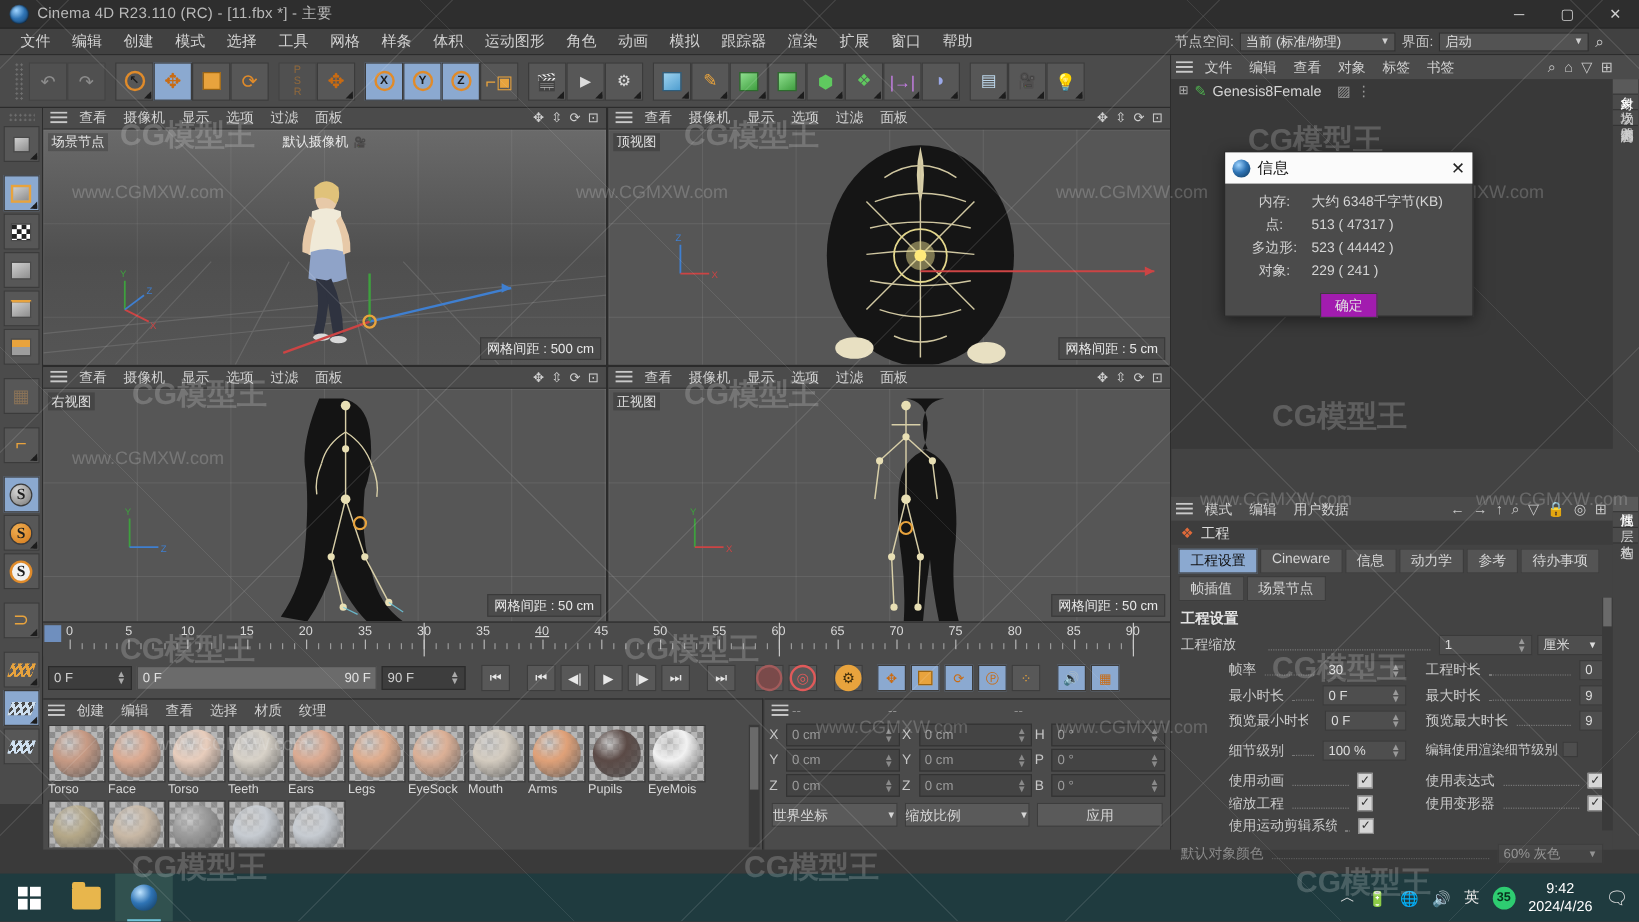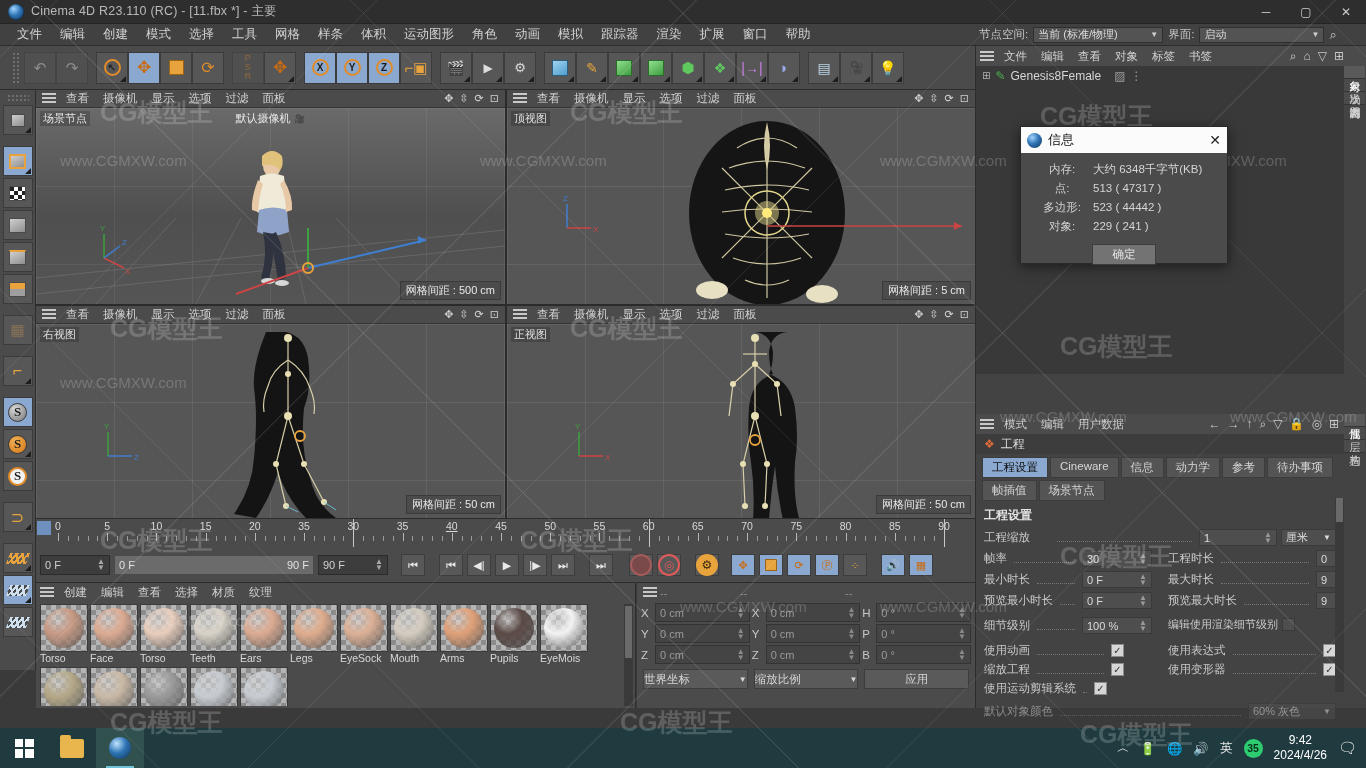--- a/index.html
+++ b/index.html
@@ -181,37 +181,37 @@
   .secttl{font-weight:bold;color:#e4e4e4;font-size:12px;padding:6px 8px 3px 8px;}
   .prow{display:flex;align-items:center;padding:2px 8px;gap:4px;font-size:11.5px;}
   .pname{color:#cacaca;white-space:nowrap;overflow:hidden;}
   .dots2{flex:1;border-bottom:1px dotted #787878;margin:0 3px;height:9px;}
   .pf{background:#4e4e4e;border:1px solid #3a3a3a;height:17px;width:78px;display:flex;align-items:center;padding:0 4px;color:#dcdcdc;font-size:11px;}
   .pf .sp2{margin-left:auto;font-size:8px;color:#9a9a9a;line-height:6px;}
   .unit{background:#4e4e4e;border:1px solid #3a3a3a;height:17px;width:55px;display:flex;align-items:center;padding:0 4px;color:#dcdcdc;font-size:11px;}
   .bigbtn{margin:3px 8px;background:#565656;border:1px solid #3c3c3c;height:19px;display:flex;align-items:center;justify-content:center;color:#dcdcdc;font-size:11.5px;}
   .chk{width:13px;height:13px;background:#d6d6d6;border:1px solid #8c8c8c;display:flex;align-items:center;justify-content:center;color:#333;font-size:10px;}
   .chk.empty{background:#4e4e4e;border-color:#3a3a3a;color:transparent;}
-  .twocol{display:flex;}
+  .twocol{display:flex;margin-left:40px;}
   .twocol>div{width:50%;}
   .vscroll{position:absolute;right:0;top:0;bottom:0;width:9px;background:#3a3a3a;}
   .vthumb{position:absolute;right:1px;width:7px;background:#6a6a6a;}
 
   
   .dlg{position:absolute;left:1020px;top:126px;width:208px;height:138px;background:#4b4b4b;
        border:1px solid #2a2a2a;box-shadow:0 3px 12px rgba(0,0,0,.5);z-index:60;}
   .dlghdr{height:26px;background:#fbfbfb;display:flex;align-items:center;padding:0 6px;}
   .dlghdr .dlogo{width:15px;height:15px;border-radius:50%;margin-right:6px;
      background:radial-gradient(circle at 35% 30%, #9fd4ff 0%, #2f74b5 45%, #0d3355 100%);}
   .dlghdr .dt{color:#111;font-size:13px;}
   .dlghdr .dx{margin-left:auto;color:#222;font-size:14px;}
   .dlgbody{padding:7px 10px 0 10px;}
   .drow{display:flex;font-size:11.5px;color:#d5d5d5;line-height:19px;text-align:center;}
   .drow .dk{width:62px;color:#d0d0d0;}
-  .dok{margin:8px auto 0 auto;width:64px;height:21px;background:#737373;border:1px solid #3c3c3c;
+  .dok{margin:8px auto 0 auto;width:48px;height:21px;background:#a21caf;border:1px solid #3c3c3c;
        display:flex;align-items:center;justify-content:center;color:#e2e2e2;font-size:11.5px;}
 
   
   .taskbar{position:absolute;left:0;bottom:0;width:1366px;height:40px;background:#1f3b3f;display:flex;align-items:center;}
   .tkstart{width:48px;height:40px;display:flex;align-items:center;justify-content:center;}
   .winlogo{width:19px;height:19px;display:grid;grid-template-columns:1fr 1fr;grid-template-rows:1fr 1fr;gap:2px;}
   .winlogo i{background:#fff;display:block;}
   .tkapp{width:48px;height:40px;display:flex;align-items:center;justify-content:center;position:relative;}
   .tkapp.act{background:#31514f;}
   .tkapp.act:after{content:'';position:absolute;bottom:0;left:10px;right:10px;height:2px;background:#6fc3d8;}

